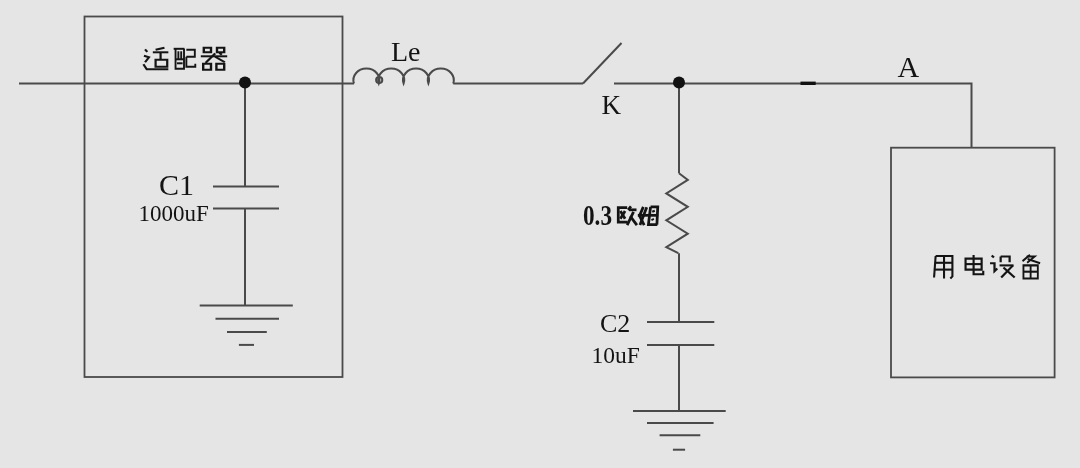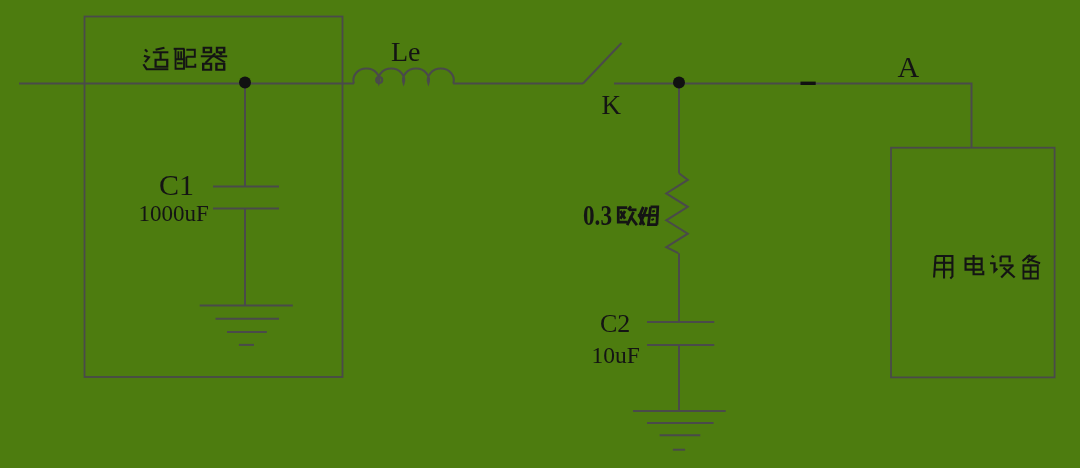--- a/index.html
+++ b/index.html
@@ -1,16 +1,16 @@
 <!DOCTYPE html>
 <html><head>
 <meta charset="utf-8">
 <style>
   html,body{margin:0;padding:0;background:#ffffff;}
-  .wrap{position:relative;width:1080px;height:468px;background:#4d7c0f;overflow:hidden;text-decoration:underline;}
+  .wrap{position:relative;width:1080px;height:468px;background:#e5e5e5;overflow:hidden;text-decoration:underline;}
   svg{position:absolute;left:0;top:0;}
   text{font-family:"Liberation Serif",serif;fill:#141414;}
 </style>
 </head>
 <body>
 <div class="wrap">
 <svg width="1080" height="468" viewBox="0 0 1080 468">
 
   <g fill="none" stroke="#4a4a4a" stroke-width="1.8">
     <rect x="84.5" y="16.5" width="258" height="360.5"></rect>

